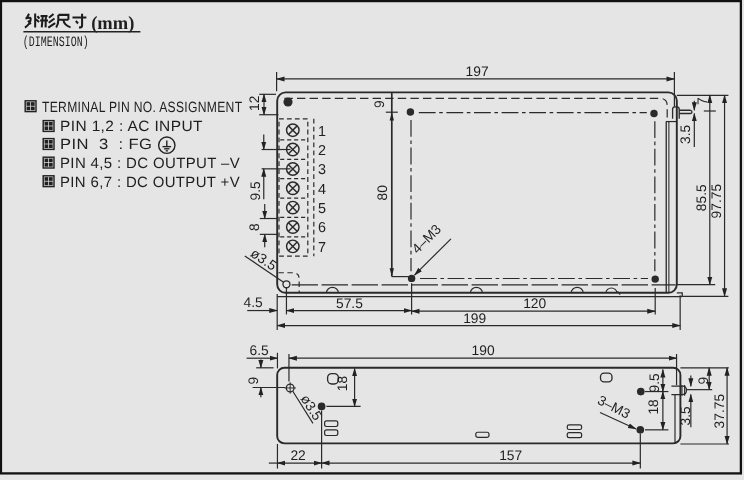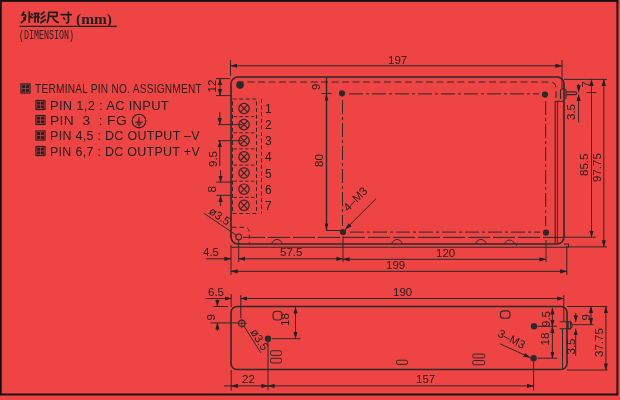--- a/index.html
+++ b/index.html
@@ -1,16 +1,16 @@
 <!DOCTYPE html>
 <html><head>
 <meta charset="utf-8">
 <style>
 html,body{margin:0;padding:0;background:#ffffff;}
-#page{width:620px;height:400px;position:relative;background:#ef4444;overflow:hidden;}
+#page{width:620px;height:400px;position:relative;background:#e5e5e5;overflow:hidden;}
 svg{position:absolute;left:0;top:0;}
 text{font-family:"Liberation Sans",sans-serif;fill:#1f1f1f;}
 .dim{font-size:11.5px;}
 .lbl{font-size:11.5px;}
 </style>
 </head>
 <body>
 <div id="page">
 <svg width="620" height="400" viewBox="0 0 620 400">
 <defs>

